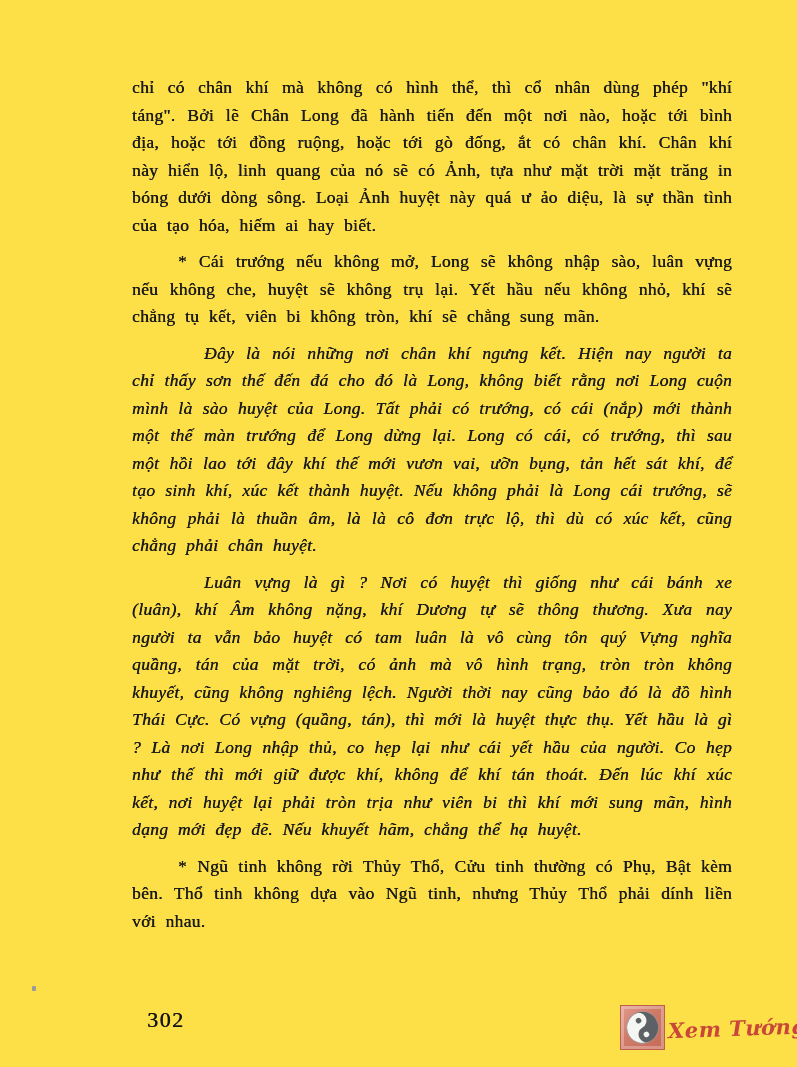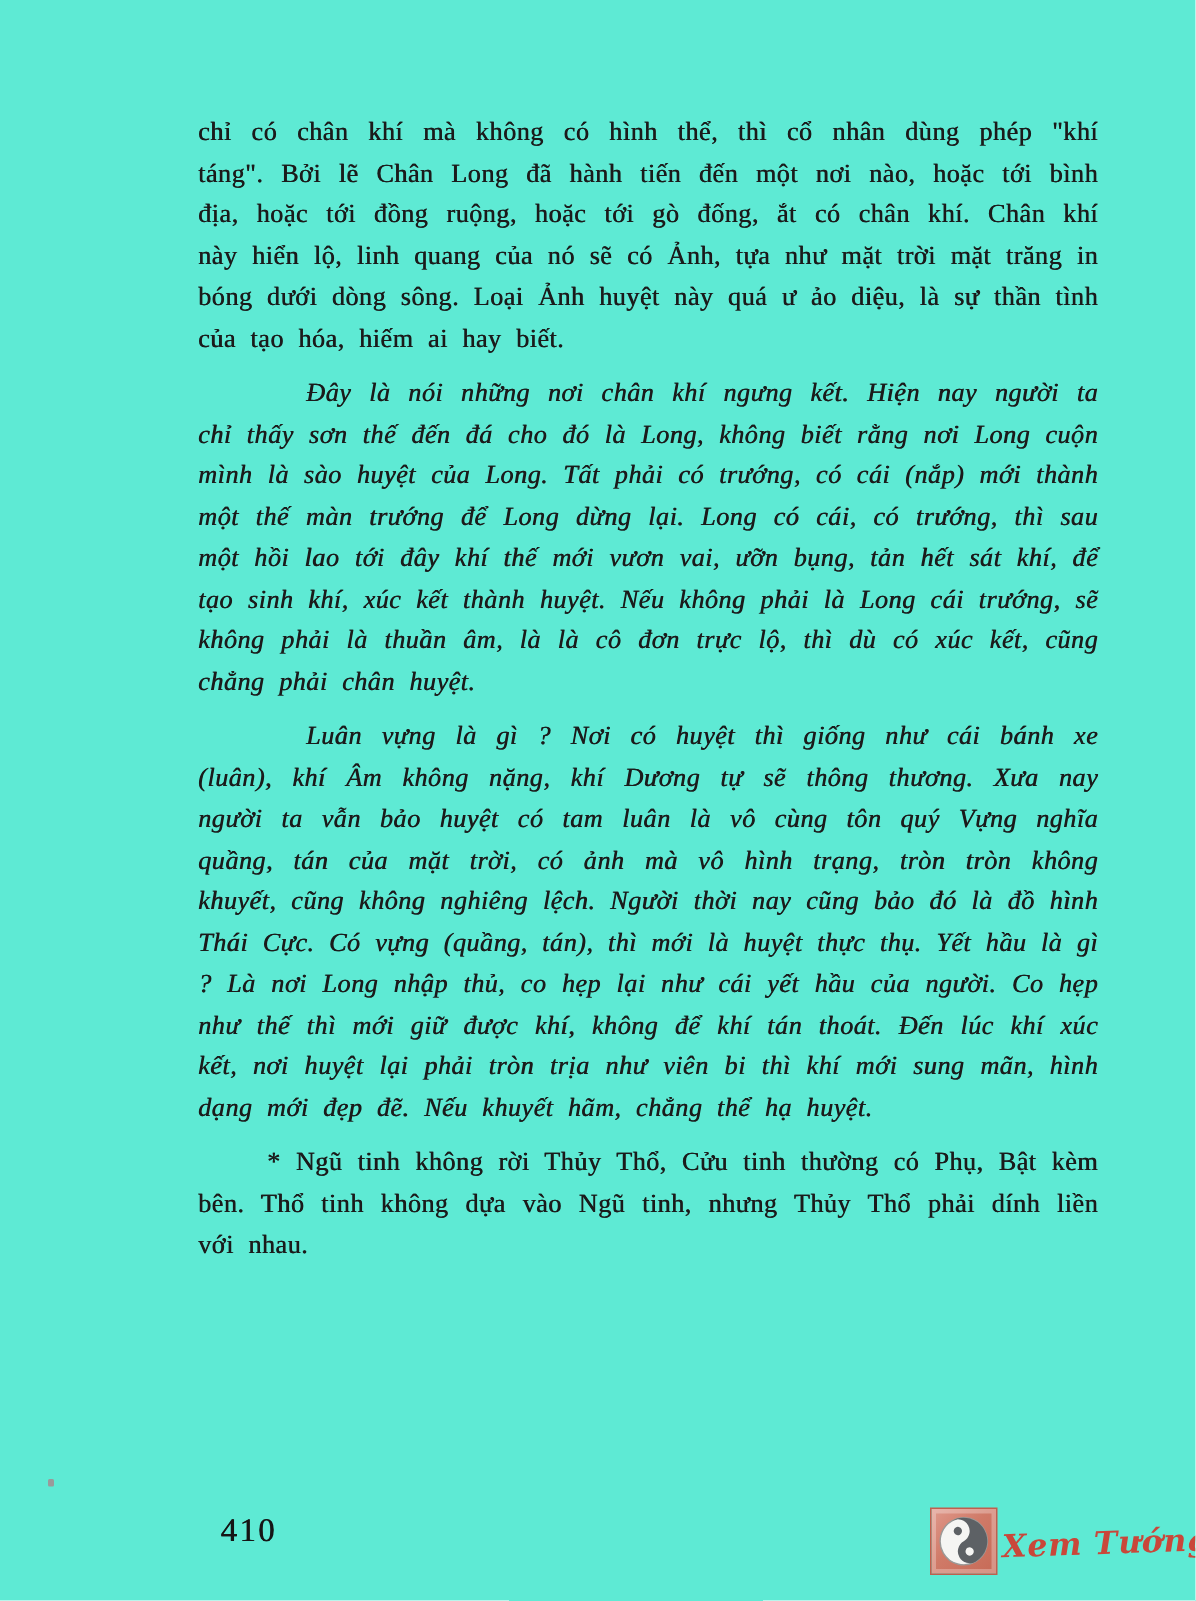--- a/index.html
+++ b/index.html
@@ -1,21 +1,21 @@
 <!DOCTYPE html>
 <html><head>
 <meta charset="utf-8">
 <style>
   * { margin: 0; padding: 0; box-sizing: border-box; }
   html, body { background: #ffffff; }
   .page {
     position: relative;
     width: 797px;
     height: 1067px;
-    background: #5eead4;
+    background: #fde047;
     overflow: hidden;
     font-family: "Liberation Serif", serif;
   }
   .text-block {
     position: absolute;
     left: 132px;
     top: 74px;
     width: 600px;
     color: #1b1b1b;
     font-size: 17.5px;
@@ -80,28 +80,29 @@
     letter-spacing: 0.5px;
   }
 </style>
 </head>
 <body>
 
 <div class="page">
 
   <div class="text-block">
     <p class="para">chỉ có chân khí mà không có hình thể, thì cổ nhân dùng phép "khí táng". Bởi lẽ Chân Long đã hành tiến đến một nơi nào, hoặc tới bình địa, hoặc tới đồng ruộng, hoặc tới gò đống, ắt có chân khí. Chân khí này hiển lộ, linh quang của nó sẽ có Ảnh, tựa như mặt trời mặt trăng in bóng dưới dòng sông. Loại Ảnh huyệt này quá ư ảo diệu, là sự thần tình của tạo hóa, hiếm ai hay biết.</p>
+    <p class="para indent-sm">* Cái trướng nếu không mở, Long sẽ không nhập sào, luân vựng nếu không che, huyệt sẽ không trụ lại. Yết hầu nếu không nhỏ, khí sẽ chẳng tụ kết, viên bi không tròn, khí sẽ chẳng sung mãn.</p>
     <p class="para indent-lg">Đây là nói những nơi chân khí ngưng kết. Hiện nay người ta chỉ thấy sơn thế đến đá cho đó là Long, không biết rằng nơi Long cuộn mình là sào huyệt của Long. Tất phải có trướng, có cái (nắp) mới thành một thế màn trướng để Long dừng lại. Long có cái, có trướng, thì sau một hồi lao tới đây khí thế mới vươn vai, ưỡn bụng, tản hết sát khí, để tạo sinh khí, xúc kết thành huyệt. Nếu không phải là Long cái trướng, sẽ không phải là thuần âm, là là cô đơn trực lộ, thì dù có xúc kết, cũng chẳng phải chân huyệt.</p>
     <p class="para indent-lg">Luân vựng là gì ? Nơi có huyệt thì giống như cái bánh xe (luân), khí Âm không nặng, khí Dương tự sẽ thông thương. Xưa nay người ta vẫn bảo huyệt có tam luân là vô cùng tôn quý Vựng nghĩa quầng, tán của mặt trời, có ảnh mà vô hình trạng, tròn tròn không khuyết, cũng không nghiêng lệch. Người thời nay cũng bảo đó là đồ hình Thái Cực. Có vựng (quầng, tán), thì mới là huyệt thực thụ. Yết hầu là gì ? Là nơi Long nhập thủ, co hẹp lại như cái yết hầu của người. Co hẹp như thế thì mới giữ được khí, không để khí tán thoát. Đến lúc khí xúc kết, nơi huyệt lại phải tròn trịa như viên bi thì khí mới sung mãn, hình dạng mới đẹp đẽ. Nếu khuyết hãm, chẳng thể hạ huyệt.</p>
     <p class="para indent-sm">* Ngũ tinh không rời Thủy Thổ, Cửu tinh thường có Phụ, Bật kèm bên. Thổ tinh không dựa vào Ngũ tinh, nhưng Thủy Thổ phải dính liền với nhau.</p>
   </div>
 
   <div class="speck"></div>
 
-  <div class="page-number">410</div>
+  <div class="page-number">302</div>
 
   <div class="watermark">
     <span class="logo-box">
       <svg width="37" height="37" viewBox="0 0 40 40" aria-hidden="true">
         <g transform="rotate(-30 20 20)">
           <circle cx="20" cy="20" r="17" fill="#f5f5f3" stroke="#9a9a98" stroke-width="1"></circle>
           <path d="M20 3 A17 17 0 0 1 20 37 A8.5 8.5 0 0 1 20 20 A8.5 8.5 0 0 0 20 3 Z" fill="#5d6165"></path>
           <circle cx="20" cy="11.5" r="3" fill="#5d6165"></circle>
           <circle cx="20" cy="28.5" r="3" fill="#f5f5f3"></circle>
         </g>

